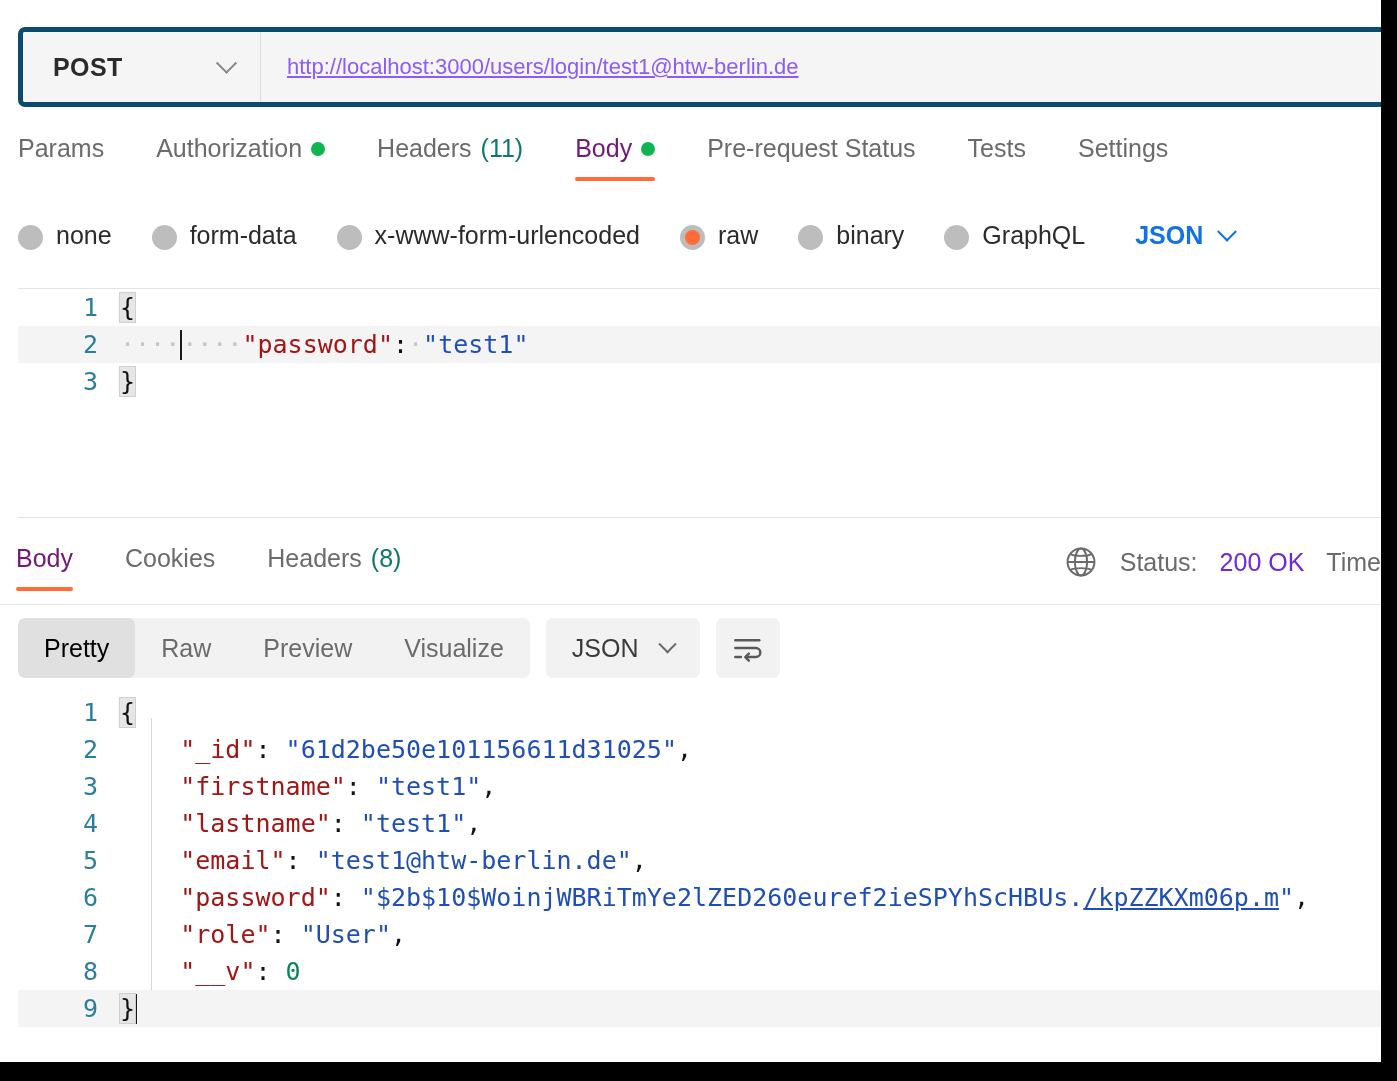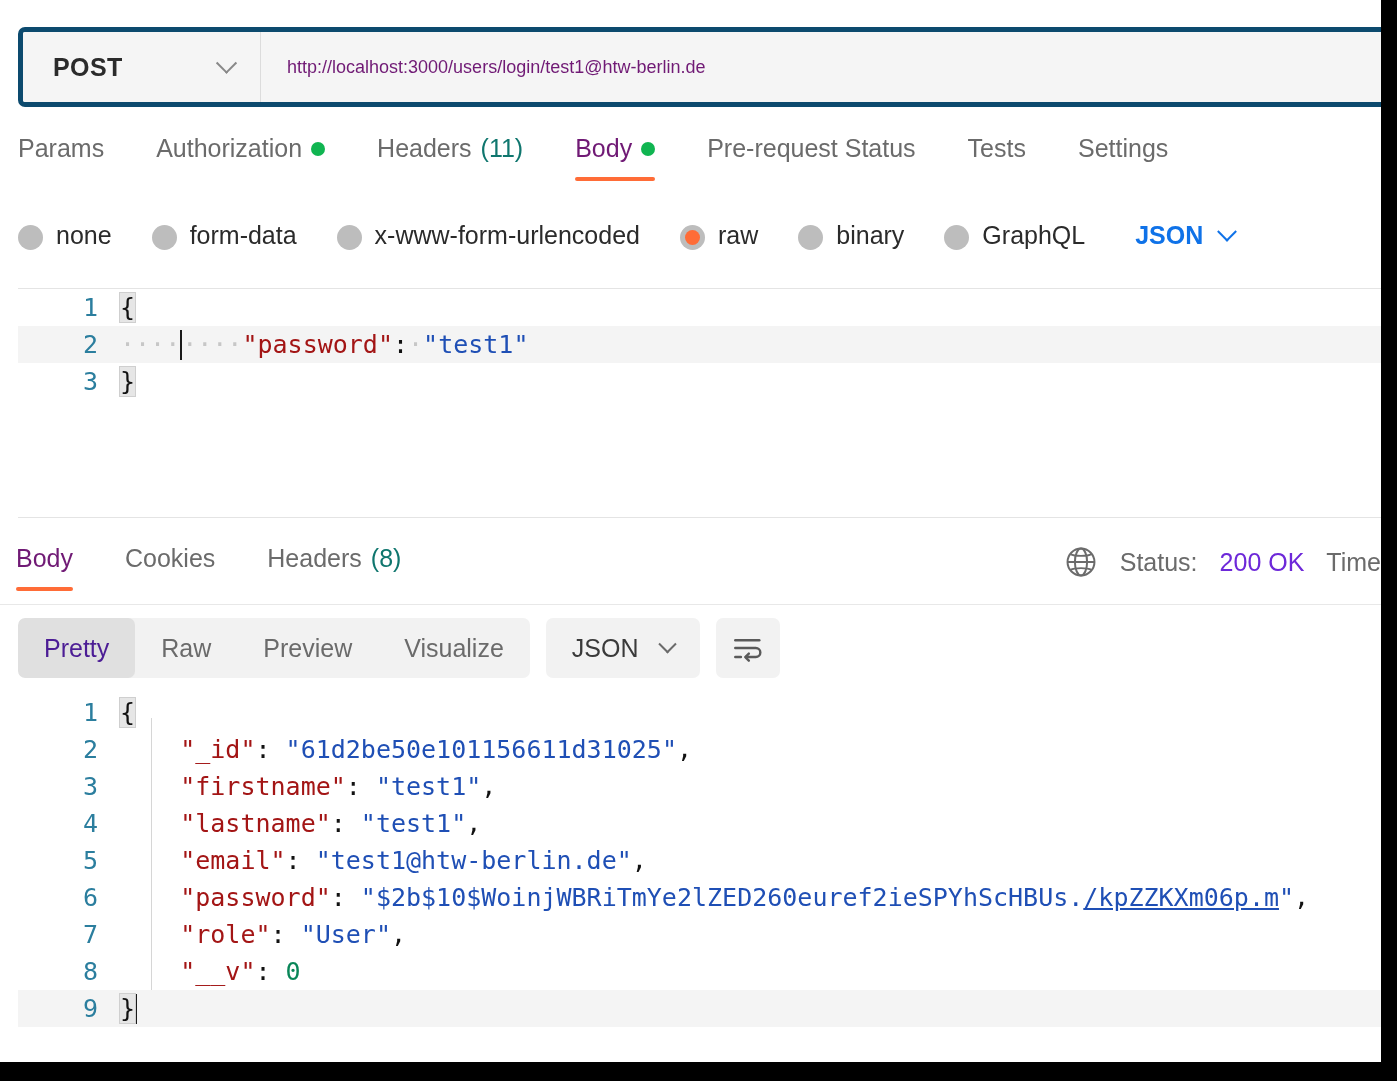--- a/index.html
+++ b/index.html
@@ -54,22 +54,23 @@
   }
   .url-box {
     flex: 1;
     display: flex;
     align-items: center;
     padding-left: 26px;
     background: #f5f5f5;
     cursor: text;
   }
   .url-text {
-    font-size: 18px;
-    color: #701a75;
+    font-size: 22px;
+    color: #8b5cf6;
+    text-decoration: underline;
   }
 
   
   .req-tabs {
     position: absolute;
     left: 18px; top: 128px;
     width: 1363px; height: 66px;
     display: flex;
     align-items: flex-start;
   }
@@ -266,21 +267,21 @@
     display: flex;
     align-items: center;
     padding: 0 26px;
     font-size: 25px;
     color: #6b6b6b;
     cursor: pointer;
     white-space: nowrap;
   }
   .seg-btn.active {
     background: #e0e0e0;
-    color: #4c1d95;
+    color: #000000;
     border-radius: 7px;
   }
   .fmt-box {
     display: flex;
     align-items: center;
     gap: 22px;
     height: 60px;
     padding: 0 26px;
     background: #f2f2f2;
     border-radius: 7px;

